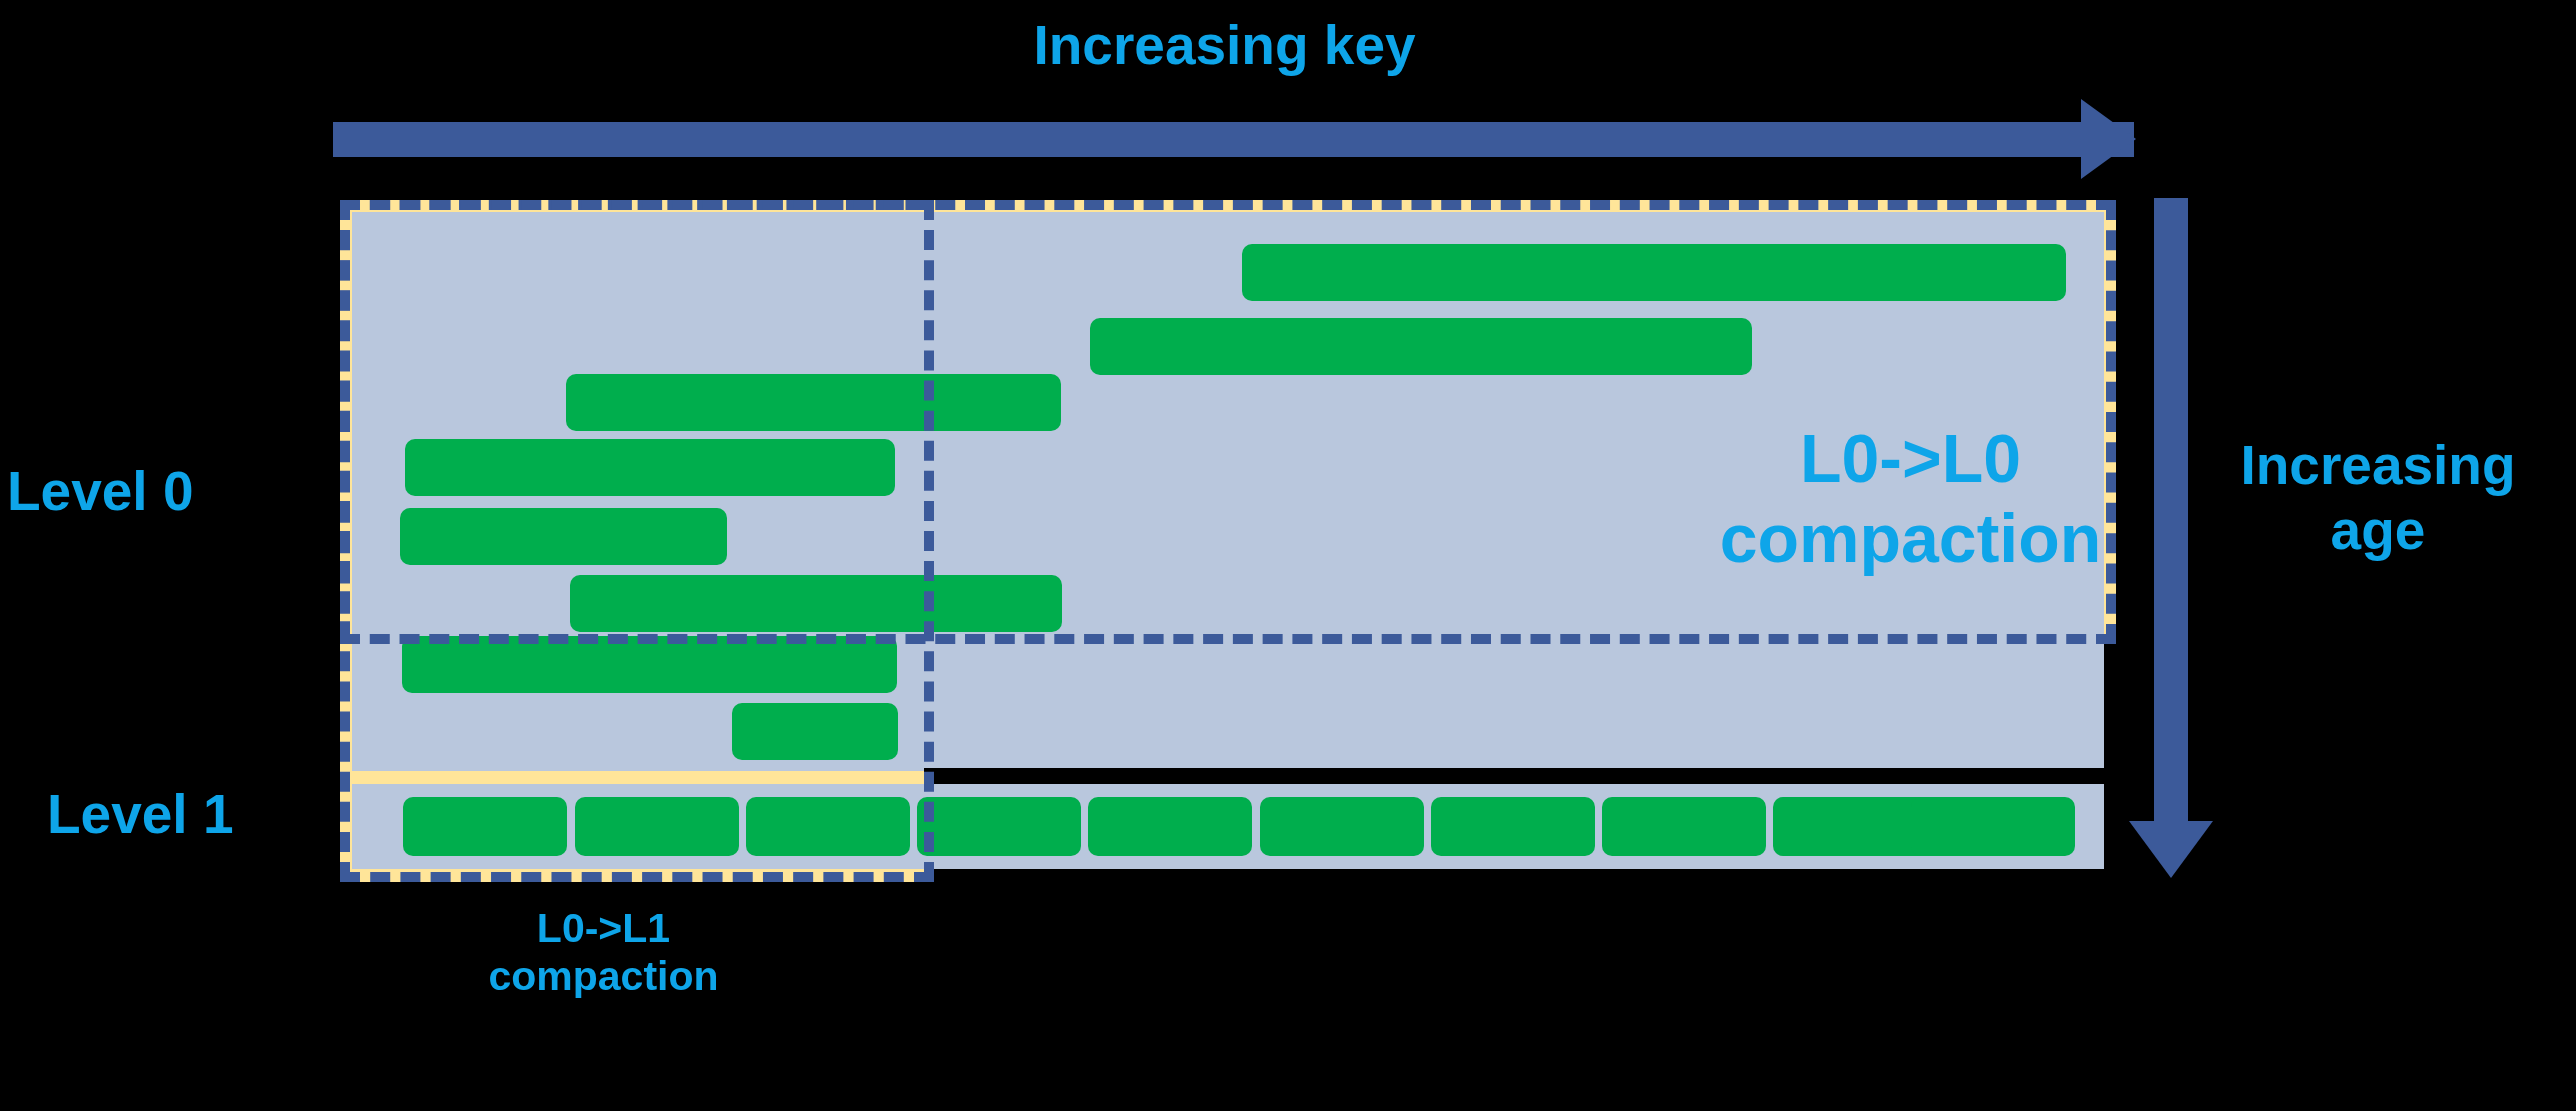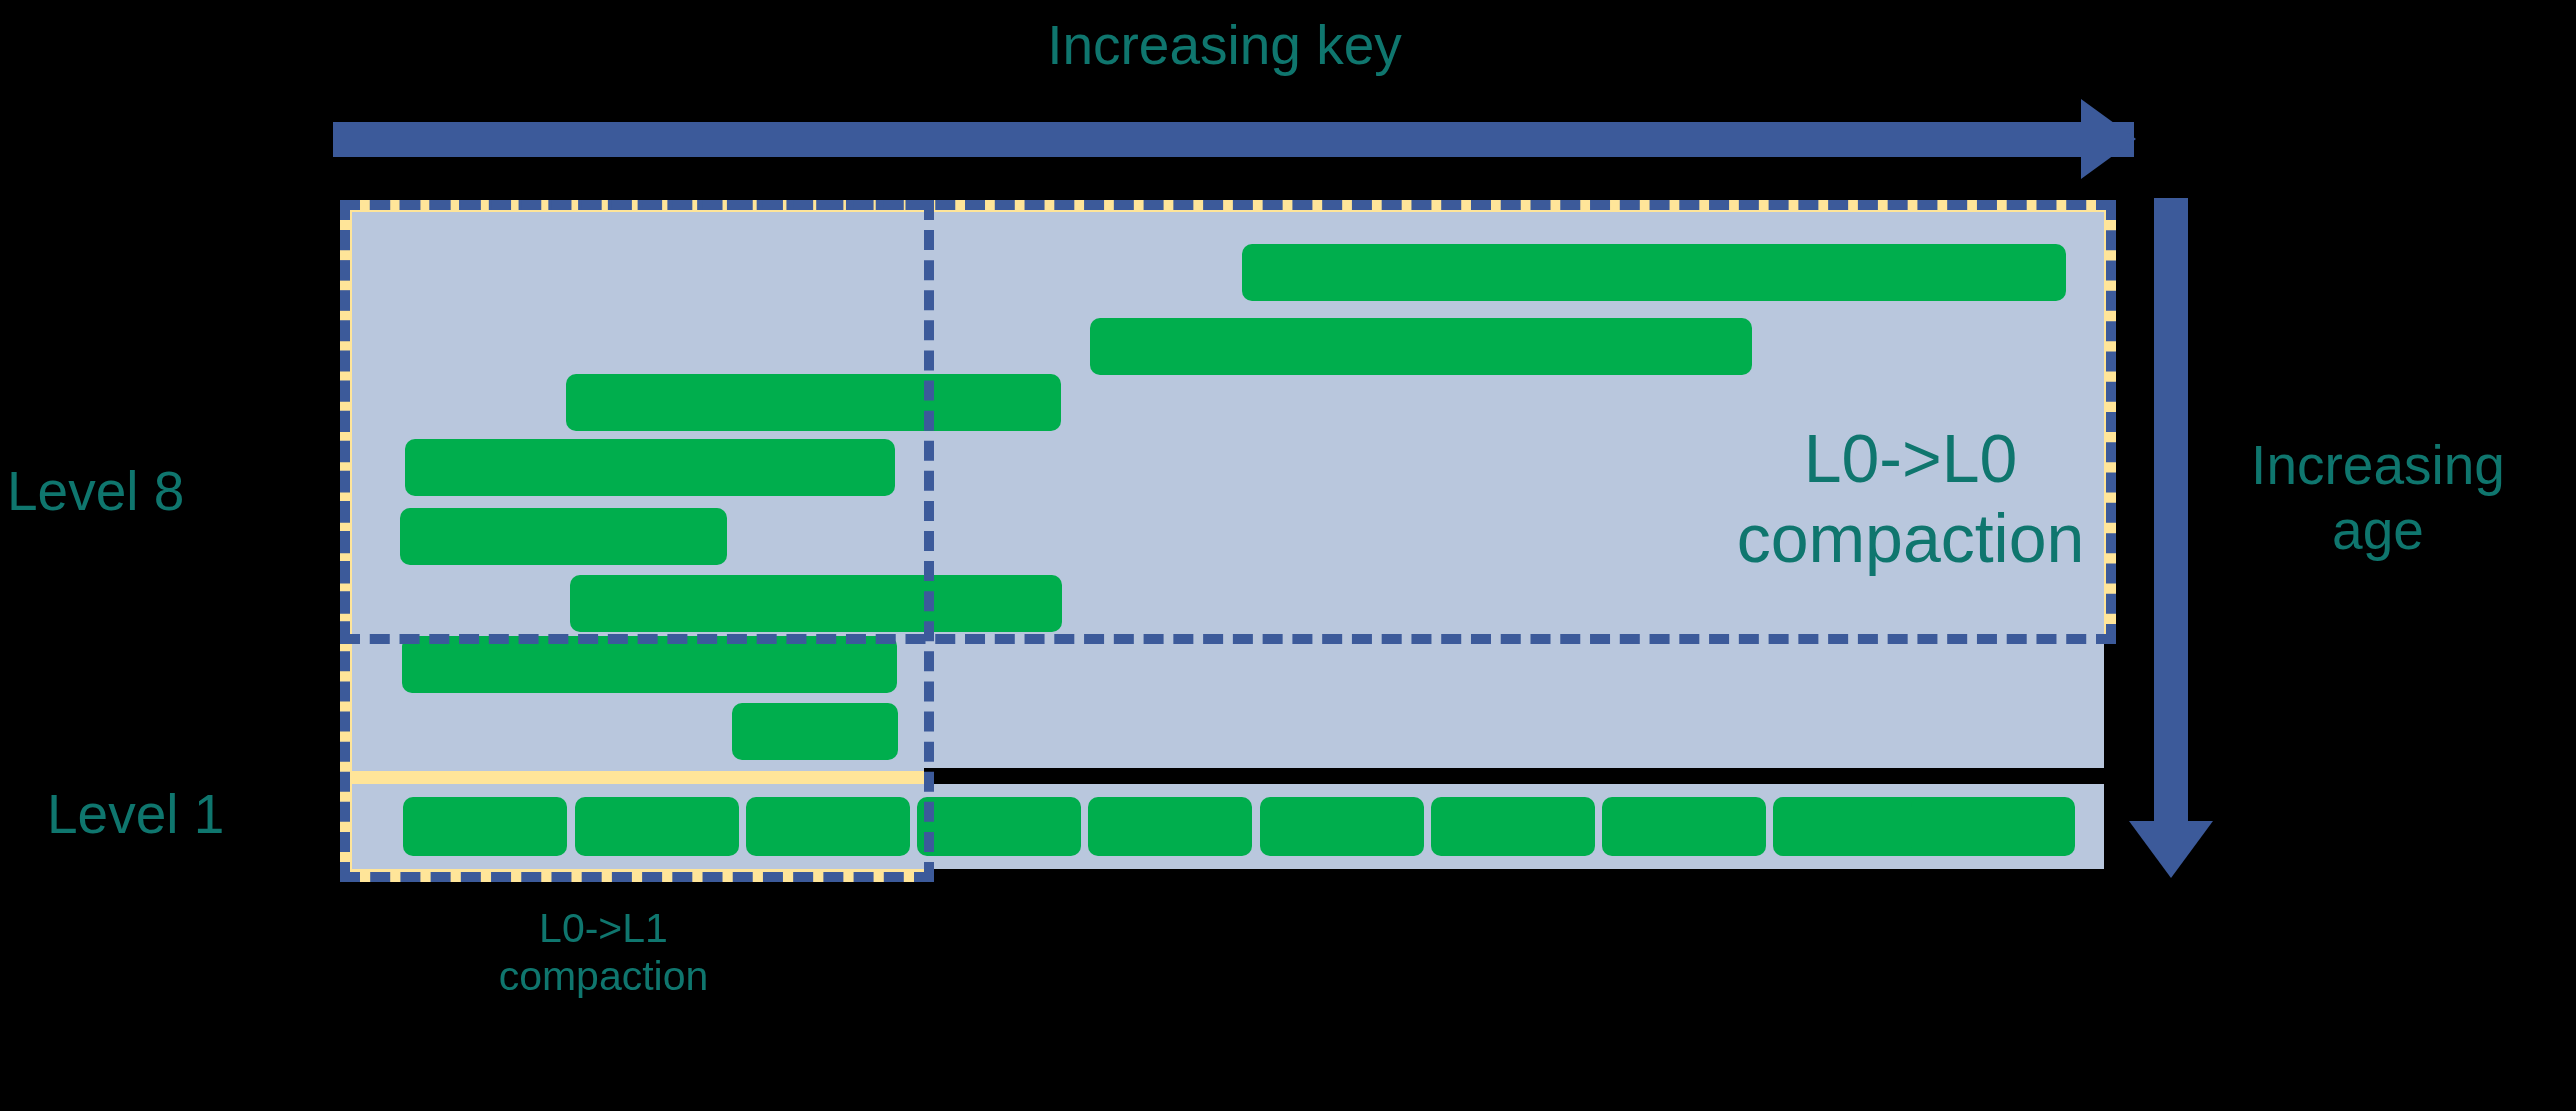--- a/index.html
+++ b/index.html
@@ -2,21 +2,21 @@
 <html style="font-size:11.3px"><head>
 <meta charset="utf-8">
 <style>
   html,body{margin:0;padding:0;background:#000;}
   body{width:2576px;height:1111px;position:relative;overflow:hidden;
        font-family:"Liberation Sans","DejaVu Sans",sans-serif;}
 
   .abs{position:absolute;}
 
   
-  .lbl{color:#0f766e;font-weight:400;line-height:1.18;text-align:center;white-space:pre-line;}
+  .lbl{color:#0ea5e9;font-weight:700;line-height:1.18;text-align:center;white-space:pre-line;}
   #increasing-key-label{left:913px;top:12.7px;width:623px;font-size:55px;}
   #increasing-age-label{left:2187px;top:433px;width:382px;font-size:55px;}
   #level0-label{left:7px;top:459px;width:283px;font-size:55px;text-align:left;}
   #level1-label{left:7px;top:782px;width:283px;font-size:55px;text-align:left;margin-left:40px;}
   #l0l0-label{left:1691px;top:418px;width:439px;font-size:68px;}
   #l0l1-label{left:356px;top:904px;width:495px;font-size:41px;}
 
   
   #key-arrow-shaft{left:333px;top:122px;width:1801px;height:35px;background:#3C5A9A;}
   #key-arrow-head{left:2081px;top:99px;width:0;height:0;
@@ -54,21 +54,21 @@
 <div class="abs lbl" id="increasing-key-label">Increasing key</div>
 
 <div class="abs" id="key-arrow-shaft"></div>
 <div class="abs" id="key-arrow-head"></div>
 
 <div class="abs" id="age-arrow-shaft"></div>
 <div class="abs" id="age-arrow-head"></div>
 <div class="abs lbl" id="increasing-age-label">Increasing
 age</div>
 
-<div class="abs lbl" id="level0-label">Level 8</div>
+<div class="abs lbl" id="level0-label">Level 0</div>
 <div class="abs lbl" id="level1-label">Level 1</div>
 
 <div class="abs" id="l0l0-highlight"></div>
 <div class="abs" id="l0l0-hi-inner" style="left: 352px; top: 212px; width: 1752px; height: 420px; background: rgb(185, 199, 221);"></div>
 
 <div class="abs" id="l0l1-highlight"></div>
 <div class="abs" id="l0l1-hi-inner-a" style="left: 352px; top: 212px; width: 570px; height: 559px; background: rgb(185, 199, 221);"></div>
 <div class="abs" id="l0l1-hi-inner-b" style="left: 352px; top: 784px; width: 570px; height: 85px; background: rgb(185, 199, 221);"></div>
 
 <div class="abs" id="l0-panel"></div>

